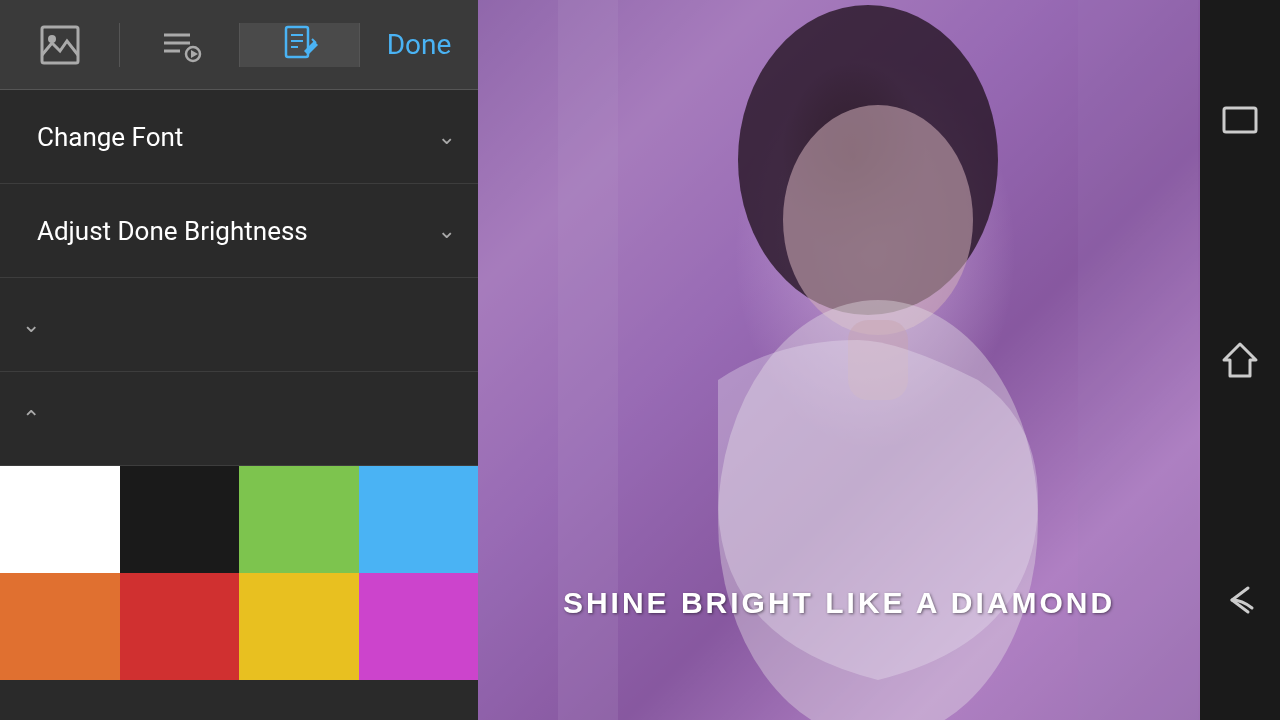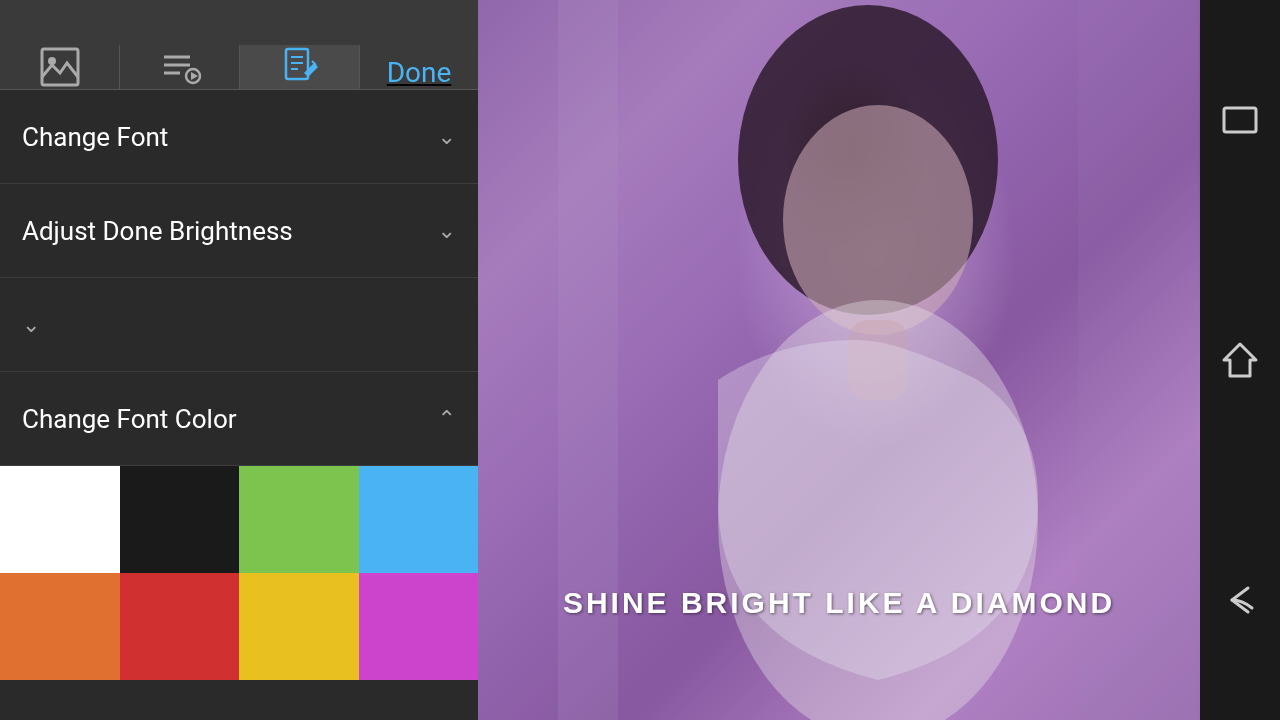--- a/index.html
+++ b/index.html
@@ -18,25 +18,24 @@
       height: 720px;
       background: #2a2a2a;
       display: flex;
       flex-direction: column;
       flex-shrink: 0;
     }
 
     
     #toolbar {
       display: flex;
-      align-items: flex-end;
+      align-items: center;
       background: #3a3a3a;
       height: 90px;
       border-bottom: 1px solid #555;
-      text-decoration: underline;
     }
 
     .toolbar-btn {
       width: 120px;
       display: flex;
       align-items: center;
       justify-content: center;
       cursor: pointer;
       border-right: 1px solid #555;
     }
@@ -68,20 +67,21 @@
       justify-content: space-between;
       padding: 0 22px;
       height: 94px;
       border-bottom: 1px solid #3d3d3d;
       cursor: pointer;
     }
     .menu-item-label {
       font-size: 26px;
       color: #ffffff;
       font-weight: 400;
+      margin-left: 15px;
     }
     .chevron {
       font-size: 22px;
       color: #aaa;
     }
 
     
     #color-grid {
       display: flex;
       flex-wrap: wrap;
@@ -213,21 +213,20 @@
   <div class="menu-item">
     <span class="menu-item-label">Adjust Done Brightness</span>
     <span class="chevron">⌄</span>
   </div>
 
   <div class="menu-item">
     <span class="chevron">⌄</span>
   </div>
 
   <div class="menu-item">
-    <span class="menu-item-label">Change Font Color</span>
     <span class="chevron">⌃</span>
   </div>
 
   <div id="color-grid">
     <div class="color-swatch" style="background:#ffffff;"></div>
     <div class="color-swatch" style="background:#1a1a1a;"></div>
     <div class="color-swatch" style="background:#7dc44e;"></div>
     <div class="color-swatch" style="background:#4ab3f4;"></div>
     <div class="color-swatch" style="background:#e07030;"></div>
     <div class="color-swatch" style="background:#d03030;"></div>

